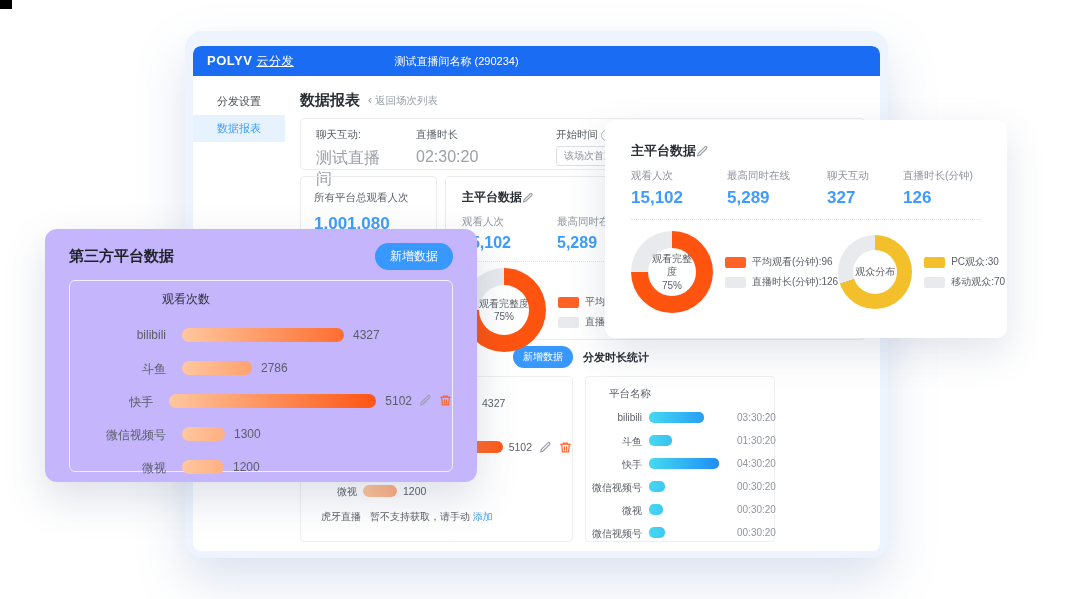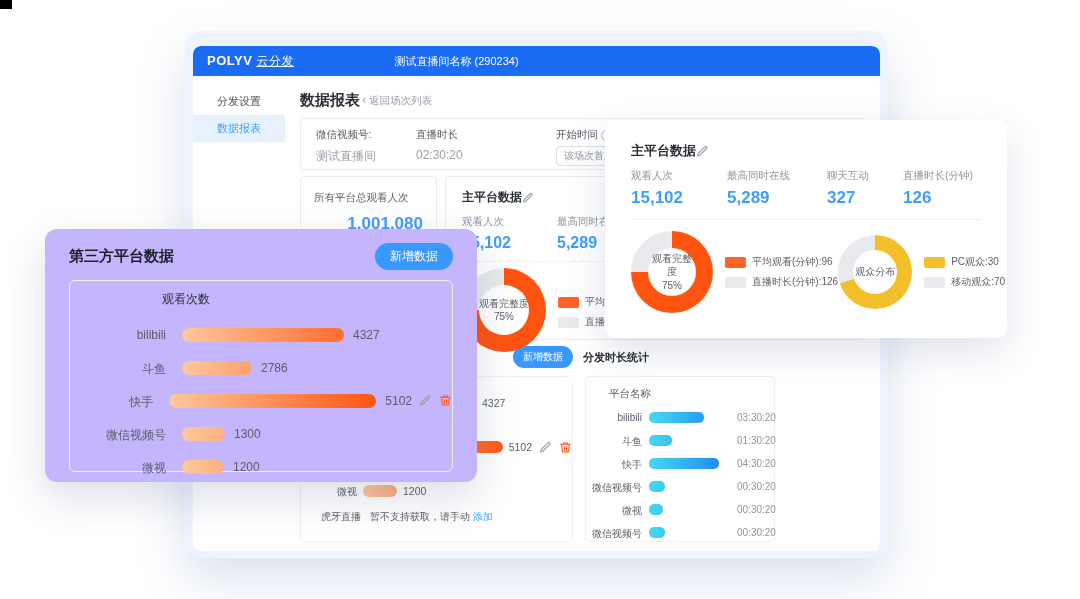--- a/index.html
+++ b/index.html
@@ -19,37 +19,37 @@
   .bar-title { position:absolute; left:0; right:160px; text-align:center; font-size:11px; }
   .win-body { flex:1; display:flex; min-height:0; }
 
   .sidebar { width:92px; flex:0 0 92px; padding-top:12px; }
   .side-item { height:27px; line-height:27px; text-align:center; font-size:11px; color:#4d5258; cursor:pointer; }
   .side-item.active { background:#e6f2fe; color:#3e9cff; }
 
   .main { flex:1; position:relative; padding:12px 15px 0 15px; min-width:0; }
   .page-header { height:20px; margin-top:2px; display:flex; align-items:center; }
   .page-title { font-size:15px; font-weight:bold; color:#2b2f36; }
-  .back-link { margin-left:2px; font-size:10.5px; color:#9aa0a8; cursor:pointer; }
+  .back-link { margin-left:8px; font-size:10.5px; color:#9aa0a8; cursor:pointer; }
   .back-link .chev { font-size:12px; margin-right:3px; }
 
   .info-card { margin-top:8px; height:52px; border:1px solid #ececec; border-radius:4px;
     display:flex; padding:9px 15px 0 15px; }
   .info-col { margin-right:30px; }
   .info-label { font-size:10.5px; color:#5a5f66; display:flex; align-items:center; gap:3px; }
-  .info-value { font-size:12px; color:#9aa0a8; margin-top:6px; }
+  .info-value { font-size:16px; color:#9aa0a8; margin-top:6px; }
   .info-box { margin-top:4px; border:1px solid #dcdfe6; border-radius:3px; font-size:10px;
     color:#8f959e; padding:2px 7px; display:inline-block; white-space:nowrap; cursor:pointer; }
   .i-icon { width:11px; height:11px; border:1px solid #b6bcc4; border-radius:50%; color:#b6bcc4;
     font-size:8px; line-height:10px; text-align:center; display:inline-block; font-style:normal; cursor:pointer; }
 
   .stats-row { margin-top:6px; height:164px; display:flex; }
   .cardA { width:137px; flex:0 0 137px; border:1px solid #ececec; border-radius:4px; padding:14px 13px; margin-right:8px; }
   .cardA .lab { font-size:10.5px; color:#5a5f66; }
-  .cardA .big { font-size:17px; font-weight:bold; color:#3e9cff; margin-top:9px;text-align:right; }
+  .cardA .big { font-size:17px; font-weight:bold; color:#3e9cff; margin-top:9px; }
   .cardB { flex:1; border:1px solid #ececec; border-radius:4px; padding:12px 16px 0 16px; min-width:0; }
   .card-title { font-size:12px; color:#2b2f36; font-weight:bold; display:flex; align-items:center; }
   .stat-cols { display:flex; margin-top:9px; }
   .stat-col .s-lab { font-size:10.5px; color:#8f959e; }
   .stat-col .s-val { font-size:16px; font-weight:bold; color:#3e9cff; margin-top:5px; }
   .cardB .stat-col:nth-child(1){ width:95px; } .cardB .stat-col:nth-child(2){ width:120px; }
   .dotline { border-top:1px dotted #dfe3e9; margin-top:9px; }
 
   .donut-row { display:flex; align-items:center; margin-top:6px; }
   .donut { border-radius:50%; position:relative; flex:0 0 auto; }
@@ -143,21 +143,21 @@
       </div>
       <div class="main">
 
         <div class="page-header">
           <span class="page-title">数据报表</span>
           <span class="back-link"><span class="chev">‹</span><span>返回场次列表</span></span>
         </div>
 
         <div class="info-card">
           <div class="info-col" style="width:70px">
-            <div class="info-label">微信视频号:</div>
+            <div class="info-label">聊天互动:</div>
             <div class="info-value">测试直播间</div>
           </div>
           <div class="info-col" style="width:110px">
             <div class="info-label">直播时长</div>
             <div class="info-value">02:30:20</div>
           </div>
           <div class="info-col">
             <div class="info-label">
                 <span>开始时间</span>
                 <i class="i-icon">i</i>

